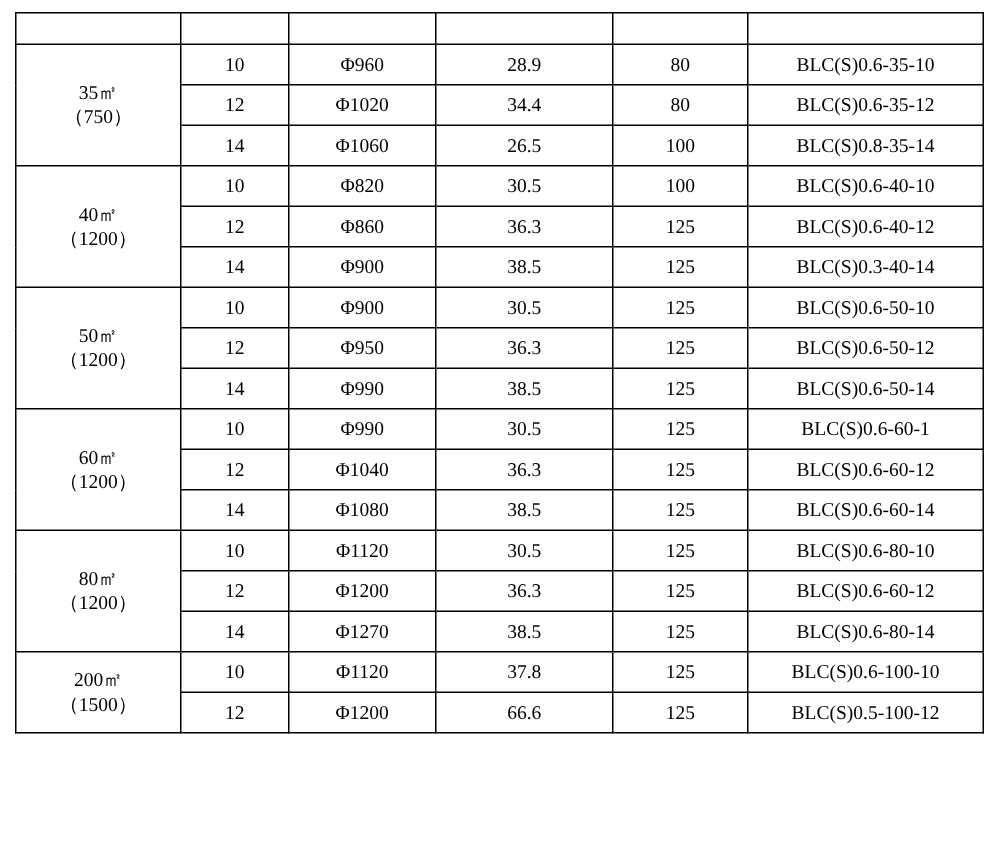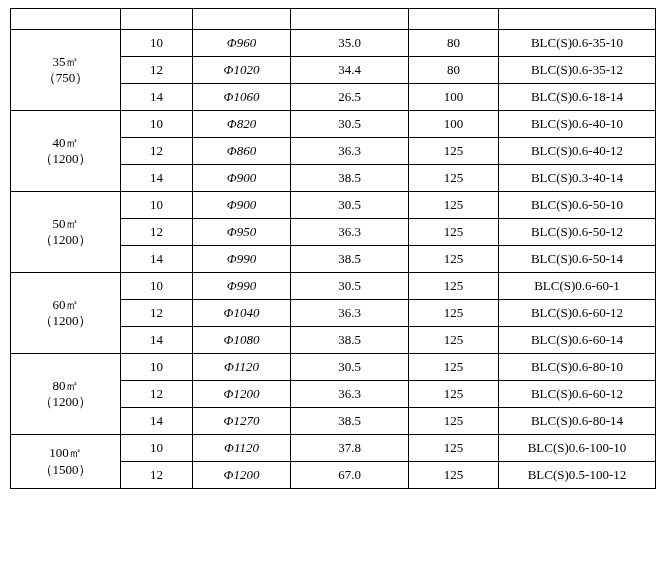--- a/index.html
+++ b/index.html
@@ -29,21 +29,21 @@
     font-size: 13px;
     line-height: 1.25;
     height: 26px;
     white-space: nowrap;
   }
   #spec-table tr.header-row td {
     height: 20px;
   }
   td.c0 { width: 110px; }
   td.c1 { width: 72px; }
-  td.c2 { width: 98px; font-style: italic; }
+  td.c2 { width: 98px; }
   td.c3 { width: 118px; }
   td.c4 { width: 90px; font-family: Liberation Serif, serif; }
   td.c5 { width: 157px; text-align: left; padding-left: 5px; }
   .area-cell {
     line-height: 1.35;
   }
   .area-line2 {
     display: block;
     font-family: Liberation Serif, serif;
   }
@@ -70,37 +70,37 @@
       <td class="c5"></td>
     </tr>
 
     <tr>
       <td class="c0 area-cell" rowspan="3">
         <span>35㎡</span>
         <span class="area-line2">（750）</span>
       </td>
       <td class="c1">10</td>
       <td class="c2">Φ960</td>
-      <td class="c3">35.0</td>
+      <td class="c3">28.9</td>
       <td class="c4">80</td>
       <td class="c5">BLC(S)0.6-35-10</td>
     </tr>
     <tr>
       <td class="c1">12</td>
       <td class="c2">Φ1020</td>
       <td class="c3">34.4</td>
       <td class="c4">80</td>
       <td class="c5">BLC(S)0.6-35-12</td>
     </tr>
     <tr>
       <td class="c1">14</td>
       <td class="c2">Φ1060</td>
       <td class="c3">26.5</td>
       <td class="c4">100</td>
-      <td class="c5">BLC(S)0.6-18-14</td>
+      <td class="c5">BLC(S)0.8-35-14</td>
     </tr>
 
     <tr>
       <td class="c0 area-cell" rowspan="3">
         <span>40㎡</span>
         <span class="area-line2">（1200）</span>
       </td>
       <td class="c1">10</td>
       <td class="c2">Φ820</td>
       <td class="c3">30.5</td>
@@ -195,30 +195,30 @@
     <tr>
       <td class="c1">14</td>
       <td class="c2">Φ1270</td>
       <td class="c3">38.5</td>
       <td class="c4">125</td>
       <td class="c5">BLC(S)0.6-80-14</td>
     </tr>
 
     <tr>
       <td class="c0 area-cell" rowspan="2">
-        <span>100㎡</span>
+        <span>200㎡</span>
         <span class="area-line2">（1500）</span>
       </td>
       <td class="c1">10</td>
       <td class="c2">Φ1120</td>
       <td class="c3">37.8</td>
       <td class="c4">125</td>
       <td class="c5">BLC(S)0.6-100-10</td>
     </tr>
     <tr>
       <td class="c1">12</td>
       <td class="c2">Φ1200</td>
-      <td class="c3">67.0</td>
+      <td class="c3">66.6</td>
       <td class="c4">125</td>
       <td class="c5">BLC(S)0.5-100-12</td>
     </tr>
   </tbody>
 </table>
 
 </body></html>

